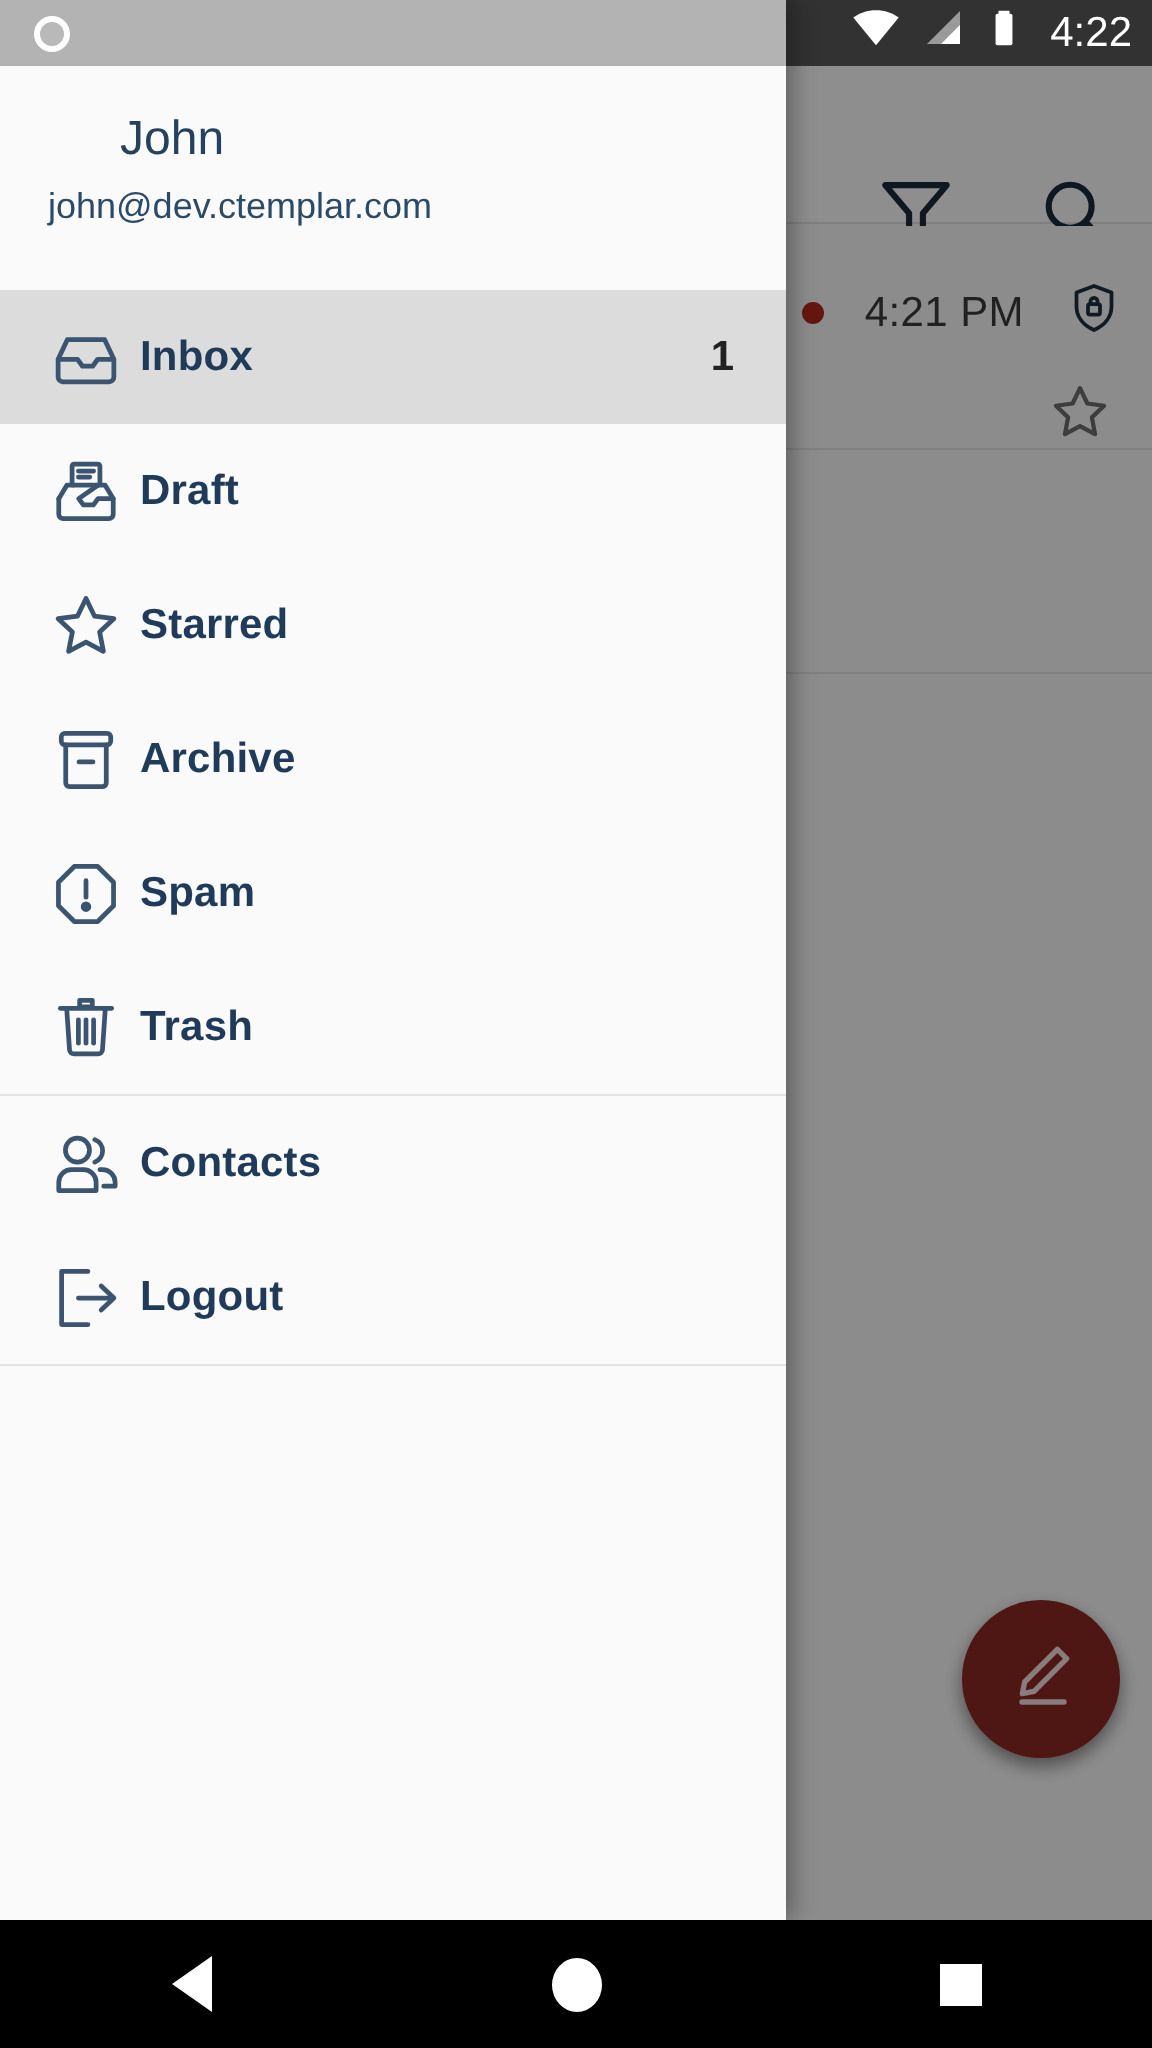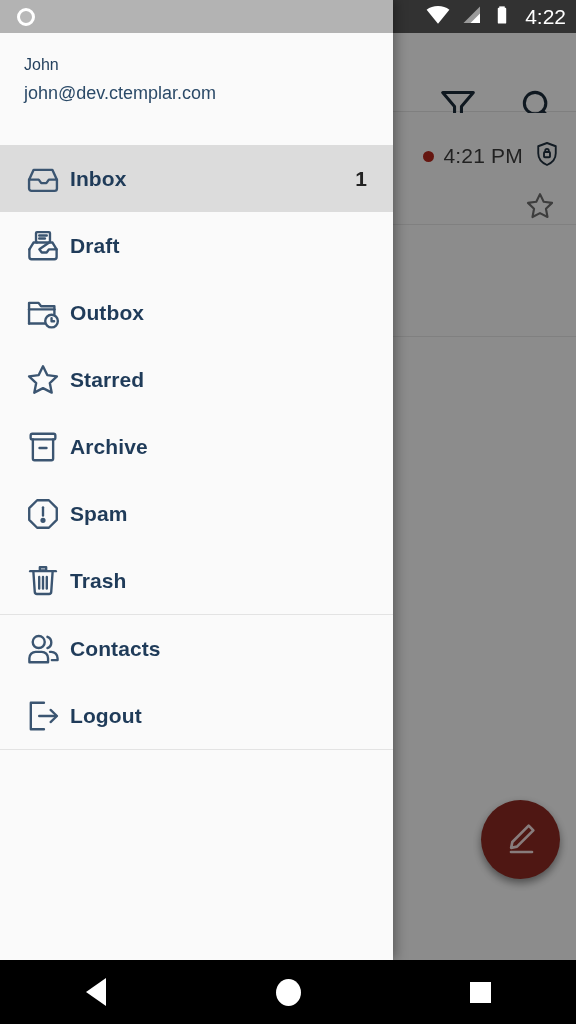--- a/index.html
+++ b/index.html
@@ -9,21 +9,21 @@
   
   #app-background { position:absolute; inset:0 0 64px 0; background:#fafafa; }
 
   #bg-statusbar { position:absolute; top:0; left:0; right:0; height:33px; background:#5a5a5a; }
   #bg-toolbar   { position:absolute; top:33px; left:0; right:0; height:79px; background:#fdfdfd;
                   border-bottom:1px solid #e2e2e2; }
   .tb-icon { position:absolute; top:50px; width:46px; height:46px; }
 
   #bg-maillist { position:absolute; top:113px; left:0; right:0; bottom:0; background:#fafafa; }
   .mail-row { position:relative; height:112px; border-bottom:1px solid #e4e4e4; }
-  .mail-meta { position:absolute; right:14px; top:26px; display:flex; align-items:center; gap:9px; }
+  .mail-meta { position:absolute; right:14px; top:26px; display:flex; align-items:center; gap:20px; }
   .unread-dot { width:11px; height:11px; border-radius:50%; background:#b5281e; }
   .mail-time { font-size:21px; color:#3c3c3c; letter-spacing:.2px; }
   .mail-star { position:absolute; right:19px; top:76px; }
 
   #fab-compose { position:absolute; right:16px; bottom:81px; width:79px; height:79px;
                  border-radius:50%; background:#8e2a22; display:flex; align-items:center;
                  justify-content:center; box-shadow:0 4px 9px rgba(0,0,0,.45); }
 
   
   #drawer-scrim { position:absolute; top:0; left:0; right:0; bottom:64px;
@@ -31,21 +31,21 @@
 
   
   #nav-drawer { position:absolute; top:0; left:0; width:393px; bottom:64px;
                 background:#fafafa; box-shadow:3px 0 11px rgba(0,0,0,.34); overflow:hidden; }
 
   #drawer-statusbar { height:33px; background:#b3b3b3; position:relative; }
   #sb-notif-dot { position:absolute; left:17px; top:8px; width:18px; height:18px;
                   border-radius:50%; border:3px solid #fff; background:#b9b9b9; }
 
   #drawer-header { height:112px; padding:22px 24px 0 24px; background:#fafafa; }
-  #account-name  { font-size:16px; color:#24415e; line-height:1.25; }
+  #account-name  { font-size:24px; color:#24415e; line-height:1.25;margin-left:36px; }
   #account-email { font-size:18px; color:#2b4a68; margin-top:8px; }
 
   .nav-section { background:#fafafa; }
   .nav-item { height:67px; display:flex; align-items:center; padding:0 24px;
               position:relative; cursor:pointer; }
   .nav-item.selected { background:#dcdcdc; }
   .nav-icon { width:46px; display:flex; align-items:center; justify-content:flex-start;
               flex:0 0 46px; }
   .nav-label { font-size:21px; color:#1f3b59; font-weight:bold; 
                letter-spacing:.1px; }
@@ -153,32 +153,20 @@
           <line x1="9.6" y1="5.4" x2="14.4" y2="5.4"></line>
             <line x1="9.6" y1="7.3" x2="13.2" y2="7.3"></line>
           <path d="M3.4 14.1V19a1.4 1.4 0 0 0 1.4 1.4h14.4a1.4 1.4 0 0 0 1.4-1.4v-4.9"></path>
           <path d="M3.4 14.1l2.6-4.3h2.1m7.8 0h2.1l2.6 4.3h-4.8l-1.5 2h-3.1l-1.5-2z"></path>
         </svg>
       </span>
       <span class="nav-label">Draft</span>
     </div>
 
 
-    <div class="nav-item">
-      <span class="nav-icon">
-        <svg viewBox="0 0 24 24" width="38" height="38" fill="none" stroke="#3b5571" stroke-width="1.5" stroke-linecap="round" stroke-linejoin="round">
-          <path d="M3.2 18.6V5.6h6l1.6 2.1h8.4v5.1"></path>
-          <path d="M3.2 18.6h10.1"></path>
-            <path d="M3.2 9.7h16"></path>
-          <circle cx="17.4" cy="17.1" r="4"></circle>
-          <path d="M17.4 15.2v2h1.6"></path>
-        </svg>
-      </span>
-      <span class="nav-label">Outbox</span>
-    </div>
 
     <div class="nav-item">
       <span class="nav-icon">
         <svg viewBox="0 0 24 24" width="38" height="38" fill="none" stroke="#3b5571" stroke-width="1.5" stroke-linejoin="round">
           <path d="M12 3.3l2.7 5.6 6.1.8-4.5 4.2 1.2 6.1L12 17.1 6.5 20l1.2-6.1-4.5-4.2 6.1-.8z"></path>
         </svg>
       </span>
       <span class="nav-label">Starred</span>
     </div>
 

